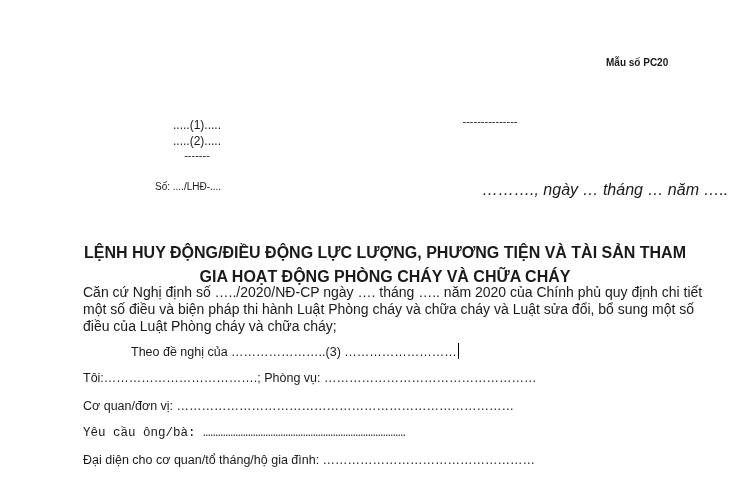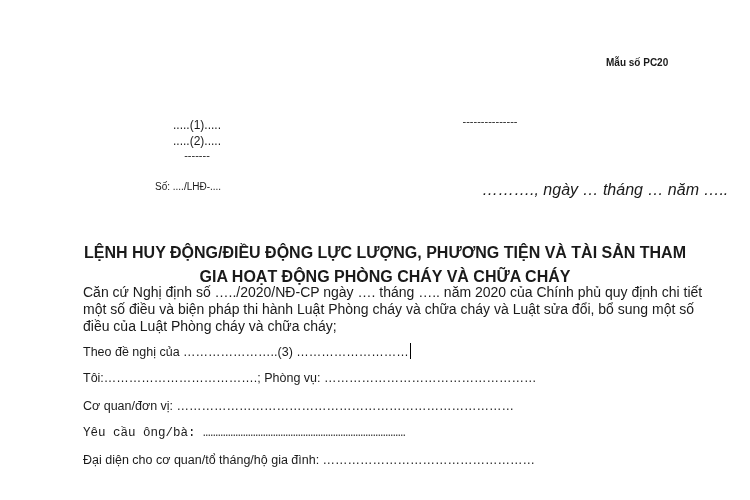--- a/index.html
+++ b/index.html
@@ -35,19 +35,19 @@
   <div class="rule">---------------</div>
 </div>
 
 <div class="abs so-line">Số: ..../LHĐ-....</div>
 <div class="abs date-line">………., ngày … tháng … năm …..</div>
 
 <div class="abs title">LỆNH HUY ĐỘNG/ĐIỀU ĐỘNG LỰC LƯỢNG, PHƯƠNG TIỆN VÀ TÀI SẢN THAM GIA HOẠT ĐỘNG PHÒNG CHÁY VÀ CHỮA CHÁY</div>
 
 <div class="abs para">Căn cứ Nghị định số …../2020/NĐ-CP ngày …. tháng ….. năm 2020 của Chính phủ quy định chi tiết một số điều và biện pháp thi hành Luật Phòng cháy và chữa cháy và Luật sửa đổi, bổ sung một số điều của Luật Phòng cháy và chữa cháy;</div>
 
-<div class="abs field" style="top:343px;">
+<div class="abs field" style="top:343px;margin-left:48px;">
   <span>Theo đề nghị của …………………..(3) ………………………</span><span class="cursor"></span>
 </div>
 <div class="abs field" style="top:371px;">Tôi:……………………………….; Phòng vụ: ……………………………………………</div>
 <div class="abs field" style="top:399px;">Cơ quan/đơn vị: ………………………………………………………………………</div>
 <div class="abs field" style="top:426px;font-family:Liberation Mono, monospace;">Yêu cầu ông/bà: ………………………………………………………………………</div>
 <div class="abs field" style="top:453px;">Đại diện cho cơ quan/tổ tháng/hộ gia đình: ……………………………………………</div>
 
 </body></html>

